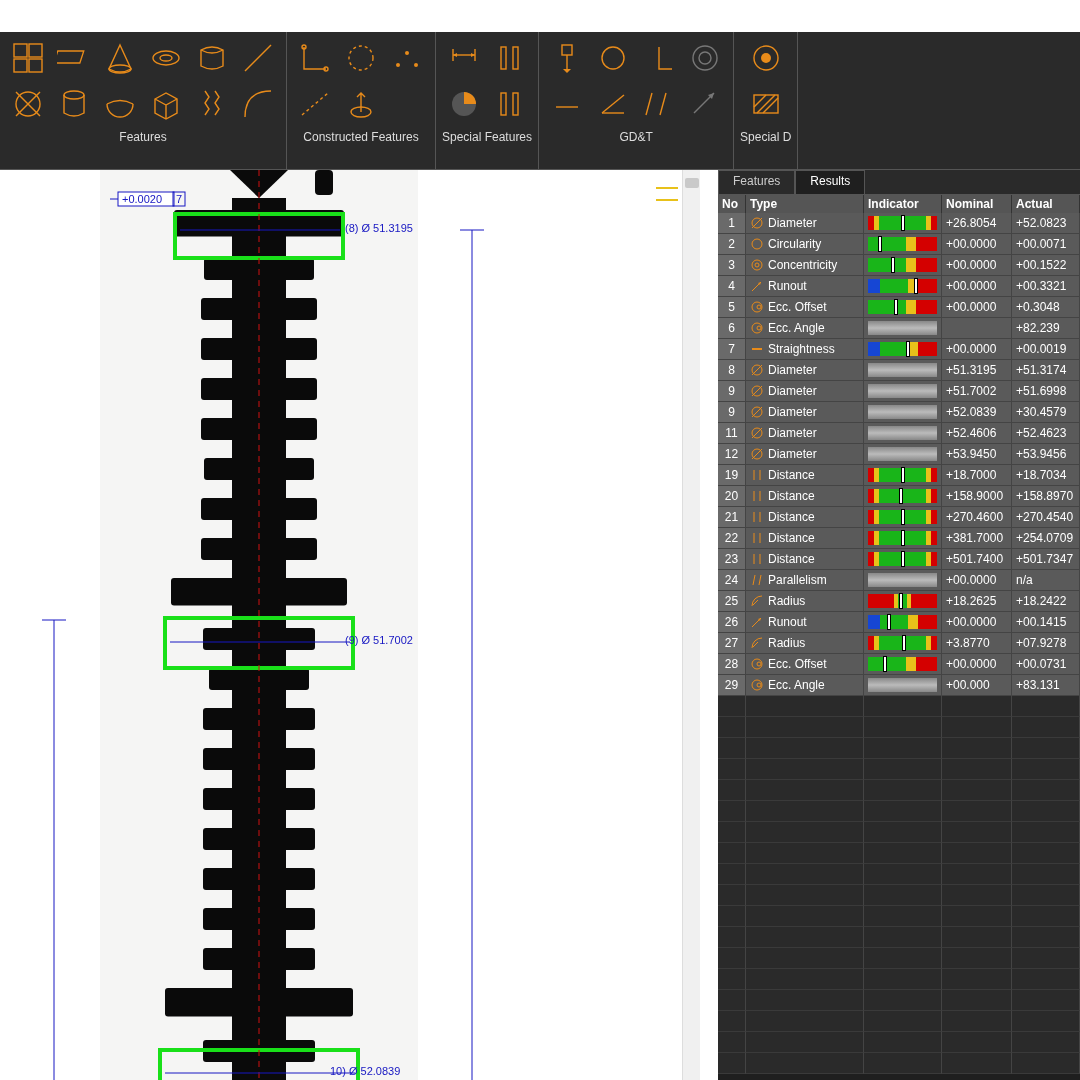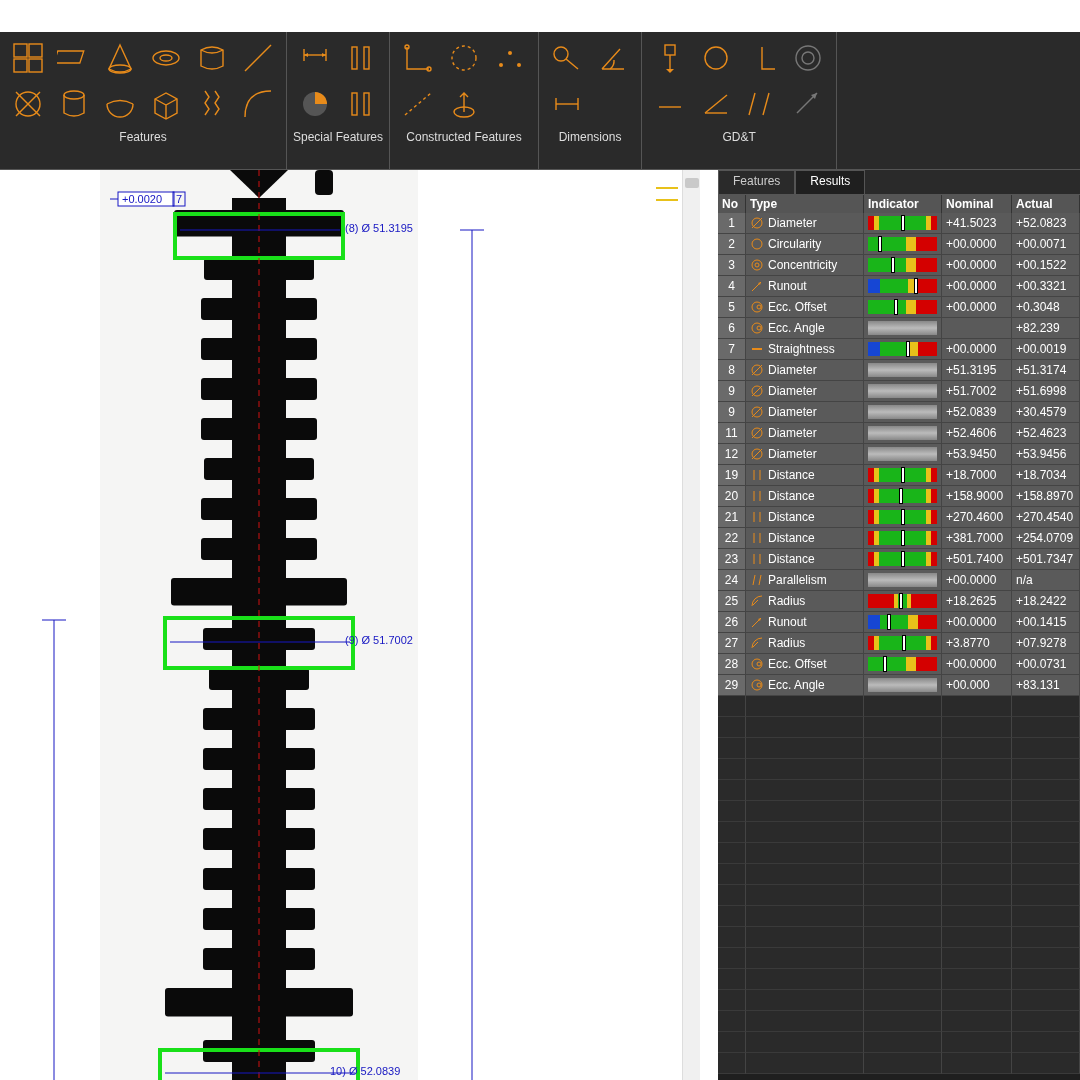--- a/index.html
+++ b/index.html
@@ -195,20 +195,59 @@
           </div>
         </div>
       </div>
       <div class="ribbon-label">Features</div>
     </div>
     <div class="ribbon-group">
       <div class="ribbon-icons">
         <div class="ribbon-row">
           <div class="ribbon-btn">
             <svg>
+              <path class="stroke" d="M6 6 L6 28 L28 28"></path>
+              <circle class="stroke" cx="6" cy="6" r="2"></circle>
+              <circle class="stroke" cx="28" cy="28" r="2"></circle>
+            </svg>
+          </div>
+          <div class="ribbon-btn">
+            <svg>
+              <circle class="stroke" cx="17" cy="17" r="12" stroke-dasharray="3,3"></circle>
+            </svg>
+          </div>
+          <div class="ribbon-btn">
+            <svg>
+              <circle cx="8" cy="24" r="2" fill="#e88b1a"></circle>
+              <circle cx="17" cy="12" r="2" fill="#e88b1a"></circle>
+              <circle cx="26" cy="24" r="2" fill="#e88b1a"></circle>
+            </svg>
+          </div>
+        </div>
+        <div class="ribbon-row">
+          <div class="ribbon-btn">
+            <svg>
+              <line class="stroke" x1="4" y1="28" x2="30" y2="6" stroke-dasharray="3,3"></line>
+            </svg>
+          </div>
+          <div class="ribbon-btn">
+            <svg>
+              <ellipse class="stroke" cx="17" cy="25" rx="10" ry="5"></ellipse>
+              <path class="stroke" d="M17 25 L17 6 M13 10 L17 6 L21 10"></path>
+            </svg>
+          </div>
+        </div>
+      </div>
+      <div class="ribbon-label">Constructed Features</div>
+    </div>
+    <div class="ribbon-group">
+      <div class="ribbon-icons">
+        <div class="ribbon-row">
+          <div class="ribbon-btn">
+            <svg>
               <line class="stroke" x1="6" y1="8" x2="6" y2="20"></line>
               <line class="stroke" x1="28" y1="8" x2="28" y2="20"></line>
               <line class="stroke" x1="6" y1="14" x2="28" y2="14"></line>
               <polygon points="6,14 10,12 10,16" fill="#e88b1a"></polygon>
               <polygon points="28,14 24,12 24,16" fill="#e88b1a"></polygon>
             </svg>
           </div>
           <div class="ribbon-btn">
             <svg>
               <rect class="stroke" x="8" y="6" width="5" height="22"></rect>
@@ -231,136 +270,92 @@
           </div>
         </div>
       </div>
       <div class="ribbon-label">Special Features</div>
     </div>
     <div class="ribbon-group">
       <div class="ribbon-icons">
         <div class="ribbon-row">
           <div class="ribbon-btn">
             <svg>
-              <path class="stroke" d="M6 6 L6 28 L28 28"></path>
-              <circle class="stroke" cx="6" cy="6" r="2"></circle>
-              <circle class="stroke" cx="28" cy="28" r="2"></circle>
-            </svg>
-          </div>
-          <div class="ribbon-btn">
-            <svg>
-              <circle class="stroke" cx="17" cy="17" r="12" stroke-dasharray="3,3"></circle>
-            </svg>
-          </div>
-          <div class="ribbon-btn">
-            <svg>
-              <circle cx="8" cy="24" r="2" fill="#e88b1a"></circle>
-              <circle cx="17" cy="12" r="2" fill="#e88b1a"></circle>
-              <circle cx="26" cy="24" r="2" fill="#e88b1a"></circle>
+              <rect class="stroke" x="12" y="4" width="10" height="10"></rect>
+              <line class="stroke" x1="17" y1="14" x2="17" y2="28"></line>
+              <polygon points="13,28 21,28 17,32" fill="#e88b1a"></polygon>
+            </svg>
+          </div>
+          <div class="ribbon-btn">
+            <svg>
+              <circle class="stroke" cx="17" cy="17" r="11"></circle>
+            </svg>
+          </div>
+          <div class="ribbon-btn">
+            <svg>
+              <path class="stroke" d="M17 6 L17 28 L30 28"></path>
+            </svg>
+          </div>
+          <div class="ribbon-btn">
+            <svg>
+              <circle class="strokeg" cx="17" cy="17" r="12"></circle>
+              <circle class="strokeg" cx="17" cy="17" r="6"></circle>
             </svg>
           </div>
         </div>
         <div class="ribbon-row">
           <div class="ribbon-btn">
             <svg>
-              <line class="stroke" x1="4" y1="28" x2="30" y2="6" stroke-dasharray="3,3"></line>
-            </svg>
-          </div>
-          <div class="ribbon-btn">
-            <svg>
-              <ellipse class="stroke" cx="17" cy="25" rx="10" ry="5"></ellipse>
-              <path class="stroke" d="M17 25 L17 6 M13 10 L17 6 L21 10"></path>
-            </svg>
-          </div>
-        </div>
-      </div>
-      <div class="ribbon-label">Constructed Features</div>
+              <line class="stroke" x1="6" y1="20" x2="28" y2="20"></line>
+            </svg>
+          </div>
+          <div class="ribbon-btn">
+            <svg>
+              <path class="stroke" d="M6 26 L28 8"></path>
+              <line class="stroke" x1="6" y1="26" x2="28" y2="26"></line>
+            </svg>
+          </div>
+          <div class="ribbon-btn">
+            <svg>
+              <line class="stroke" x1="10" y1="6" x2="4" y2="28"></line>
+              <line class="stroke" x1="24" y1="6" x2="18" y2="28"></line>
+            </svg>
+          </div>
+          <div class="ribbon-btn">
+            <svg>
+              <line class="strokeg" x1="6" y1="26" x2="26" y2="6"></line>
+              <polygon points="26,6 20,8 24,12" fill="#777"></polygon>
+            </svg>
+          </div>
+        </div>
+      </div>
+      <div class="ribbon-label">GD&amp;T</div>
     </div>
     <div class="ribbon-group">
       <div class="ribbon-icons">
         <div class="ribbon-row">
           <div class="ribbon-btn">
             <svg>
-              <circle class="stroke" cx="11" cy="13" r="7"></circle>
-              <line class="stroke" x1="16" y1="18" x2="28" y2="28"></line>
-            </svg>
-          </div>
-          <div class="ribbon-btn">
-            <svg>
-              <path class="stroke" d="M6 28 L28 28 M6 28 L24 8"></path>
-              <path class="stroke" d="M14 28 A10 10 0 0 0 18 19"></path>
+              <circle class="stroke" cx="17" cy="17" r="12"></circle>
+              <circle cx="17" cy="17" r="5" fill="#e88b1a"></circle>
             </svg>
           </div>
         </div>
         <div class="ribbon-row">
           <div class="ribbon-btn">
             <svg>
-              <line class="stroke" x1="6" y1="17" x2="28" y2="17"></line>
-              <line class="stroke" x1="6" y1="11" x2="6" y2="23"></line>
-              <line class="stroke" x1="28" y1="11" x2="28" y2="23"></line>
-            </svg>
-          </div>
-        </div>
-      </div>
-      <div class="ribbon-label">Dimensions</div>
-    </div>
-    <div class="ribbon-group">
-      <div class="ribbon-icons">
-        <div class="ribbon-row">
-          <div class="ribbon-btn">
-            <svg>
-              <rect class="stroke" x="12" y="4" width="10" height="10"></rect>
-              <line class="stroke" x1="17" y1="14" x2="17" y2="28"></line>
-              <polygon points="13,28 21,28 17,32" fill="#e88b1a"></polygon>
-            </svg>
-          </div>
-          <div class="ribbon-btn">
-            <svg>
-              <circle class="stroke" cx="17" cy="17" r="11"></circle>
-            </svg>
-          </div>
-          <div class="ribbon-btn">
-            <svg>
-              <path class="stroke" d="M17 6 L17 28 L30 28"></path>
-            </svg>
-          </div>
-          <div class="ribbon-btn">
-            <svg>
-              <circle class="strokeg" cx="17" cy="17" r="12"></circle>
-              <circle class="strokeg" cx="17" cy="17" r="6"></circle>
-            </svg>
-          </div>
-        </div>
-        <div class="ribbon-row">
-          <div class="ribbon-btn">
-            <svg>
-              <line class="stroke" x1="6" y1="20" x2="28" y2="20"></line>
-            </svg>
-          </div>
-          <div class="ribbon-btn">
-            <svg>
-              <path class="stroke" d="M6 26 L28 8"></path>
-              <line class="stroke" x1="6" y1="26" x2="28" y2="26"></line>
-            </svg>
-          </div>
-          <div class="ribbon-btn">
-            <svg>
-              <line class="stroke" x1="10" y1="6" x2="4" y2="28"></line>
-              <line class="stroke" x1="24" y1="6" x2="18" y2="28"></line>
-            </svg>
-          </div>
-          <div class="ribbon-btn">
-            <svg>
-              <line class="strokeg" x1="6" y1="26" x2="26" y2="6"></line>
-              <polygon points="26,6 20,8 24,12" fill="#777"></polygon>
-            </svg>
-          </div>
-        </div>
-      </div>
-      <div class="ribbon-label">GD&amp;T</div>
+              <rect class="stroke" x="5" y="8" width="24" height="18"></rect>
+              <line class="stroke" x1="8" y1="26" x2="26" y2="8"></line>
+              <line class="stroke" x1="5" y1="20" x2="17" y2="8"></line>
+              <line class="stroke" x1="14" y1="26" x2="29" y2="11"></line>
+            </svg>
+          </div>
+        </div>
+      </div>
+      <div class="ribbon-label">Special D</div>
     </div>
   </div>
 
 <div class="viewport">
   <svg width="720" height="1000">
 
     <rect x="100" y="0" width="318" height="1000" fill="#f5f5f4"></rect>
 
     <g>
 
@@ -459,21 +454,21 @@
         <div class="indicator">
           <div class="ind-seg" style="background: rgb(212, 0, 0); width: 8%;"></div>
           <div class="ind-seg" style="background: rgb(232, 193, 26); width: 8%;"></div>
           <div class="ind-seg" style="background: rgb(25, 181, 25); width: 34%;"></div>
           <div class="ind-seg" style="background: rgb(25, 181, 25); width: 34%;"></div>
           <div class="ind-seg" style="background: rgb(232, 193, 26); width: 8%;"></div>
           <div class="ind-seg" style="background: rgb(212, 0, 0); width: 8%;"></div>
           <div class="ind-tick" style="left: calc(50% - 2px);"></div>
         </div>
       </div>
-      <div class="cell  ">+41.5023</div>
+      <div class="cell  ">+26.8054</div>
       <div class="cell  ">+52.0823</div>
       <div class="cell no row-even">2</div>
       <div class="cell  row-even">
         <svg class="typeicon" viewBox="0 0 14 14">
           <circle cx="7" cy="7" r="5" fill="none" stroke="#e88b1a"></circle>
         </svg>
         <span>Circularity</span>
       </div>
       <div class="cell  row-even">
         <div class="indicator">

